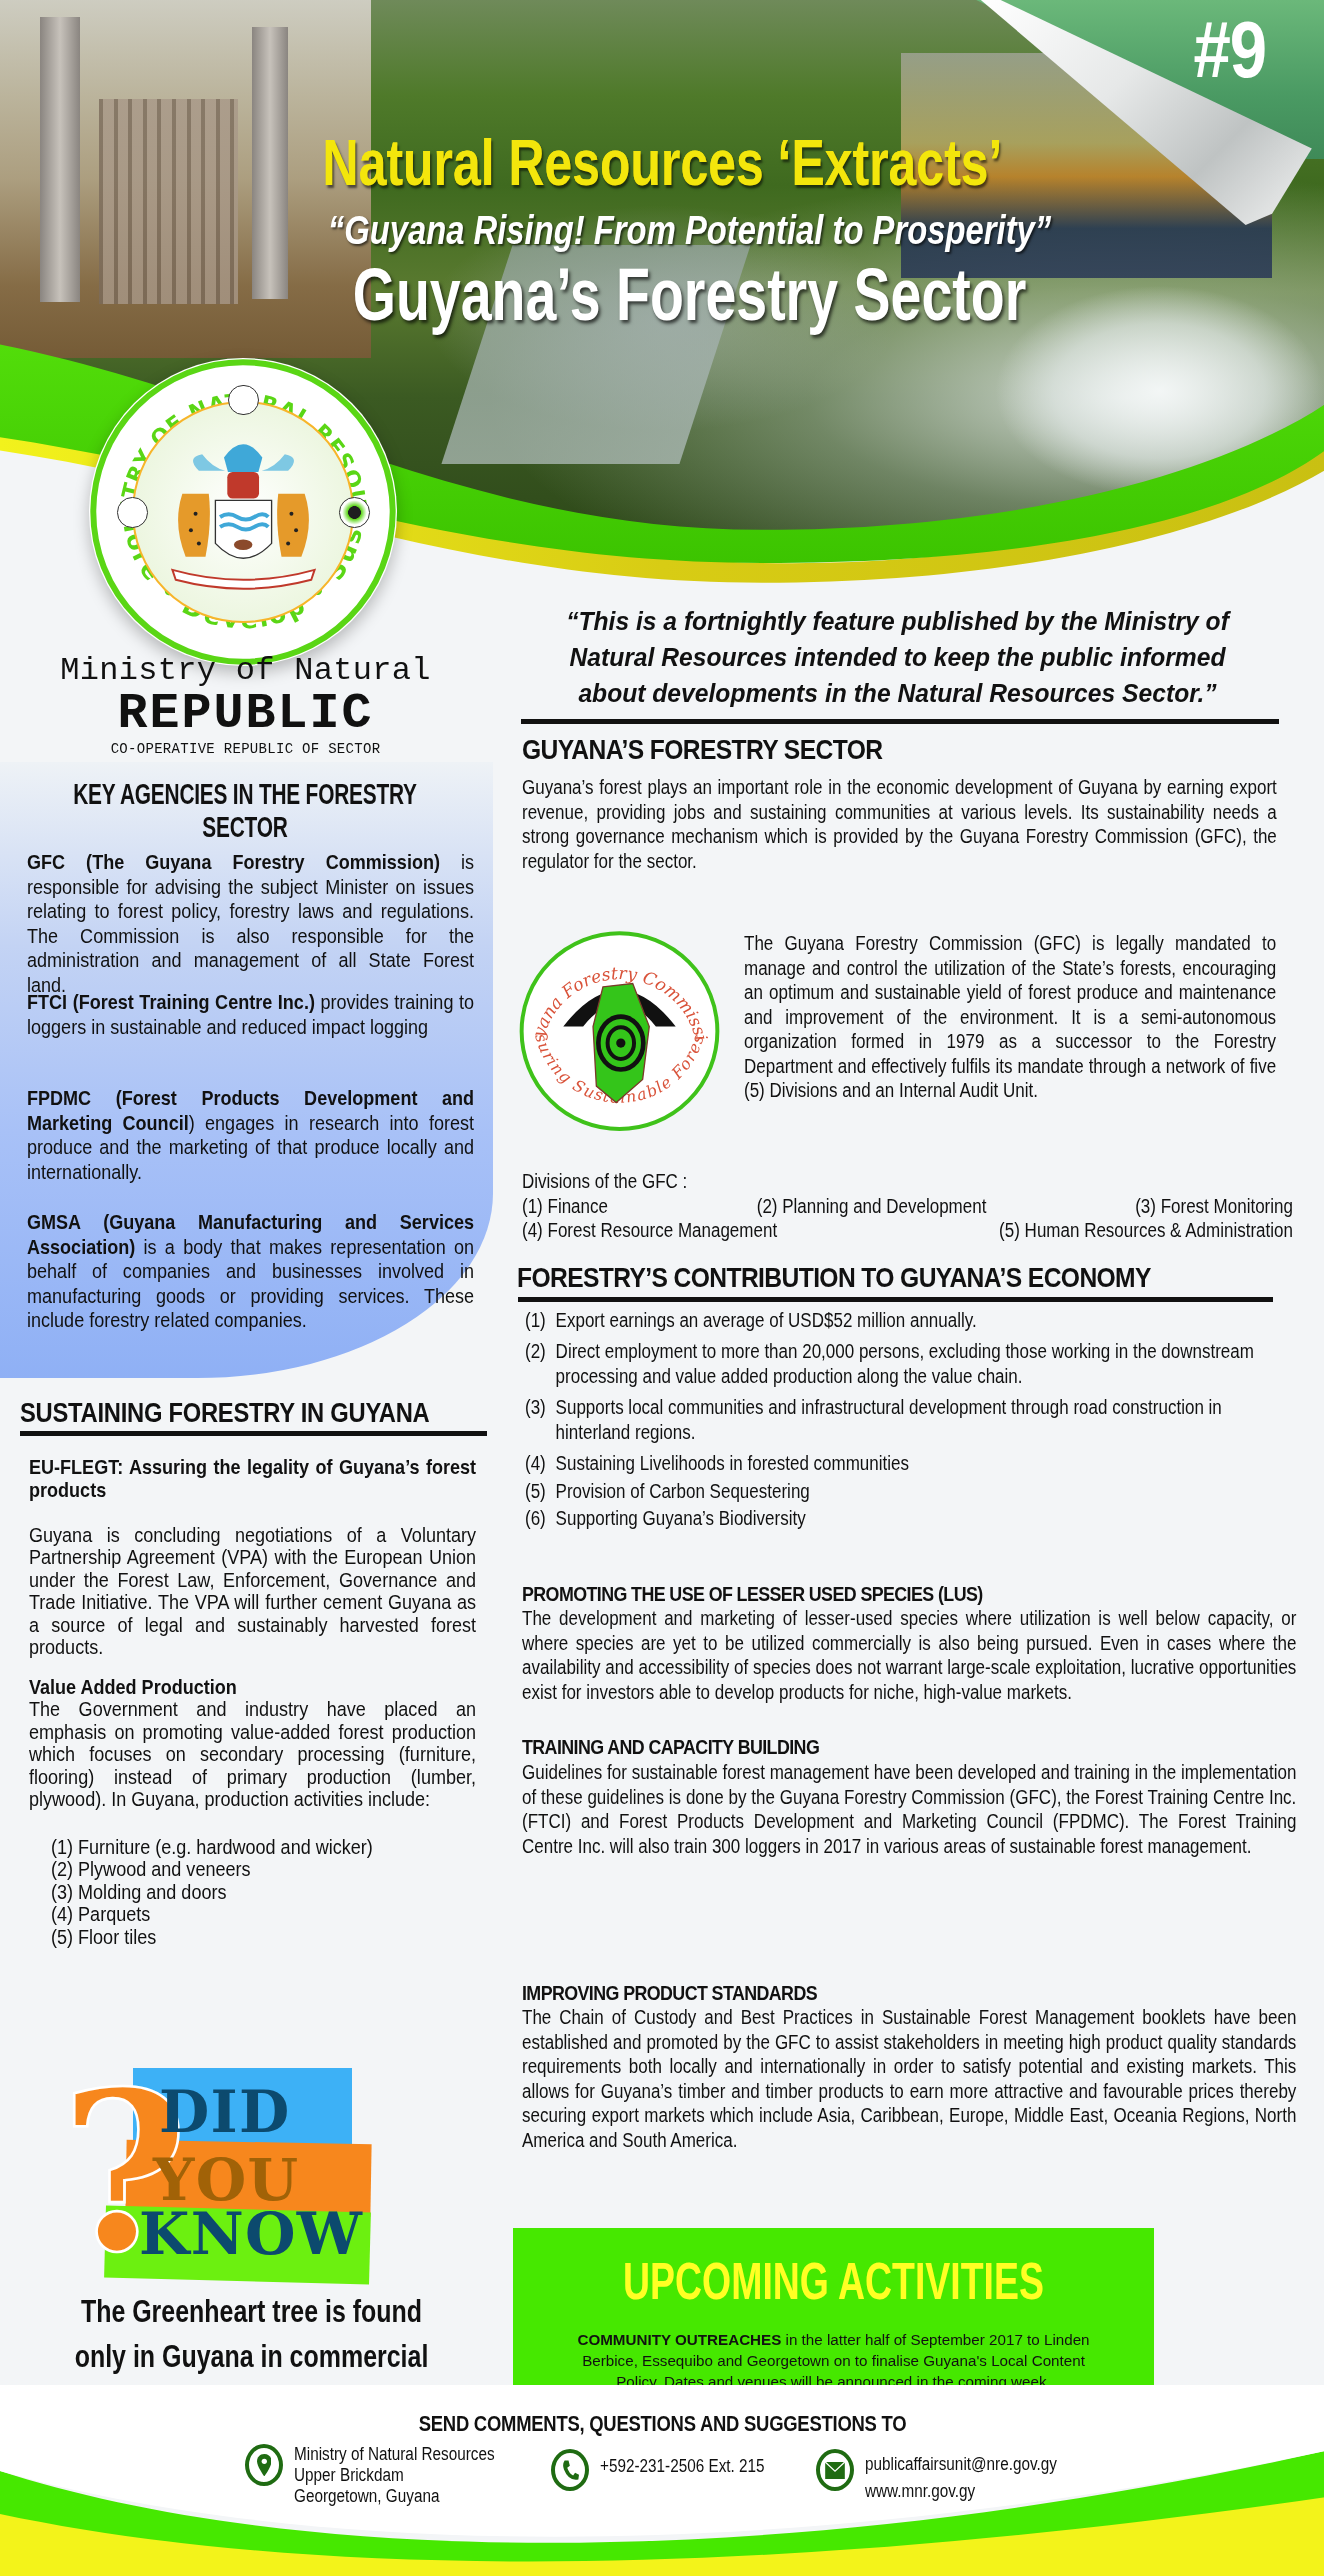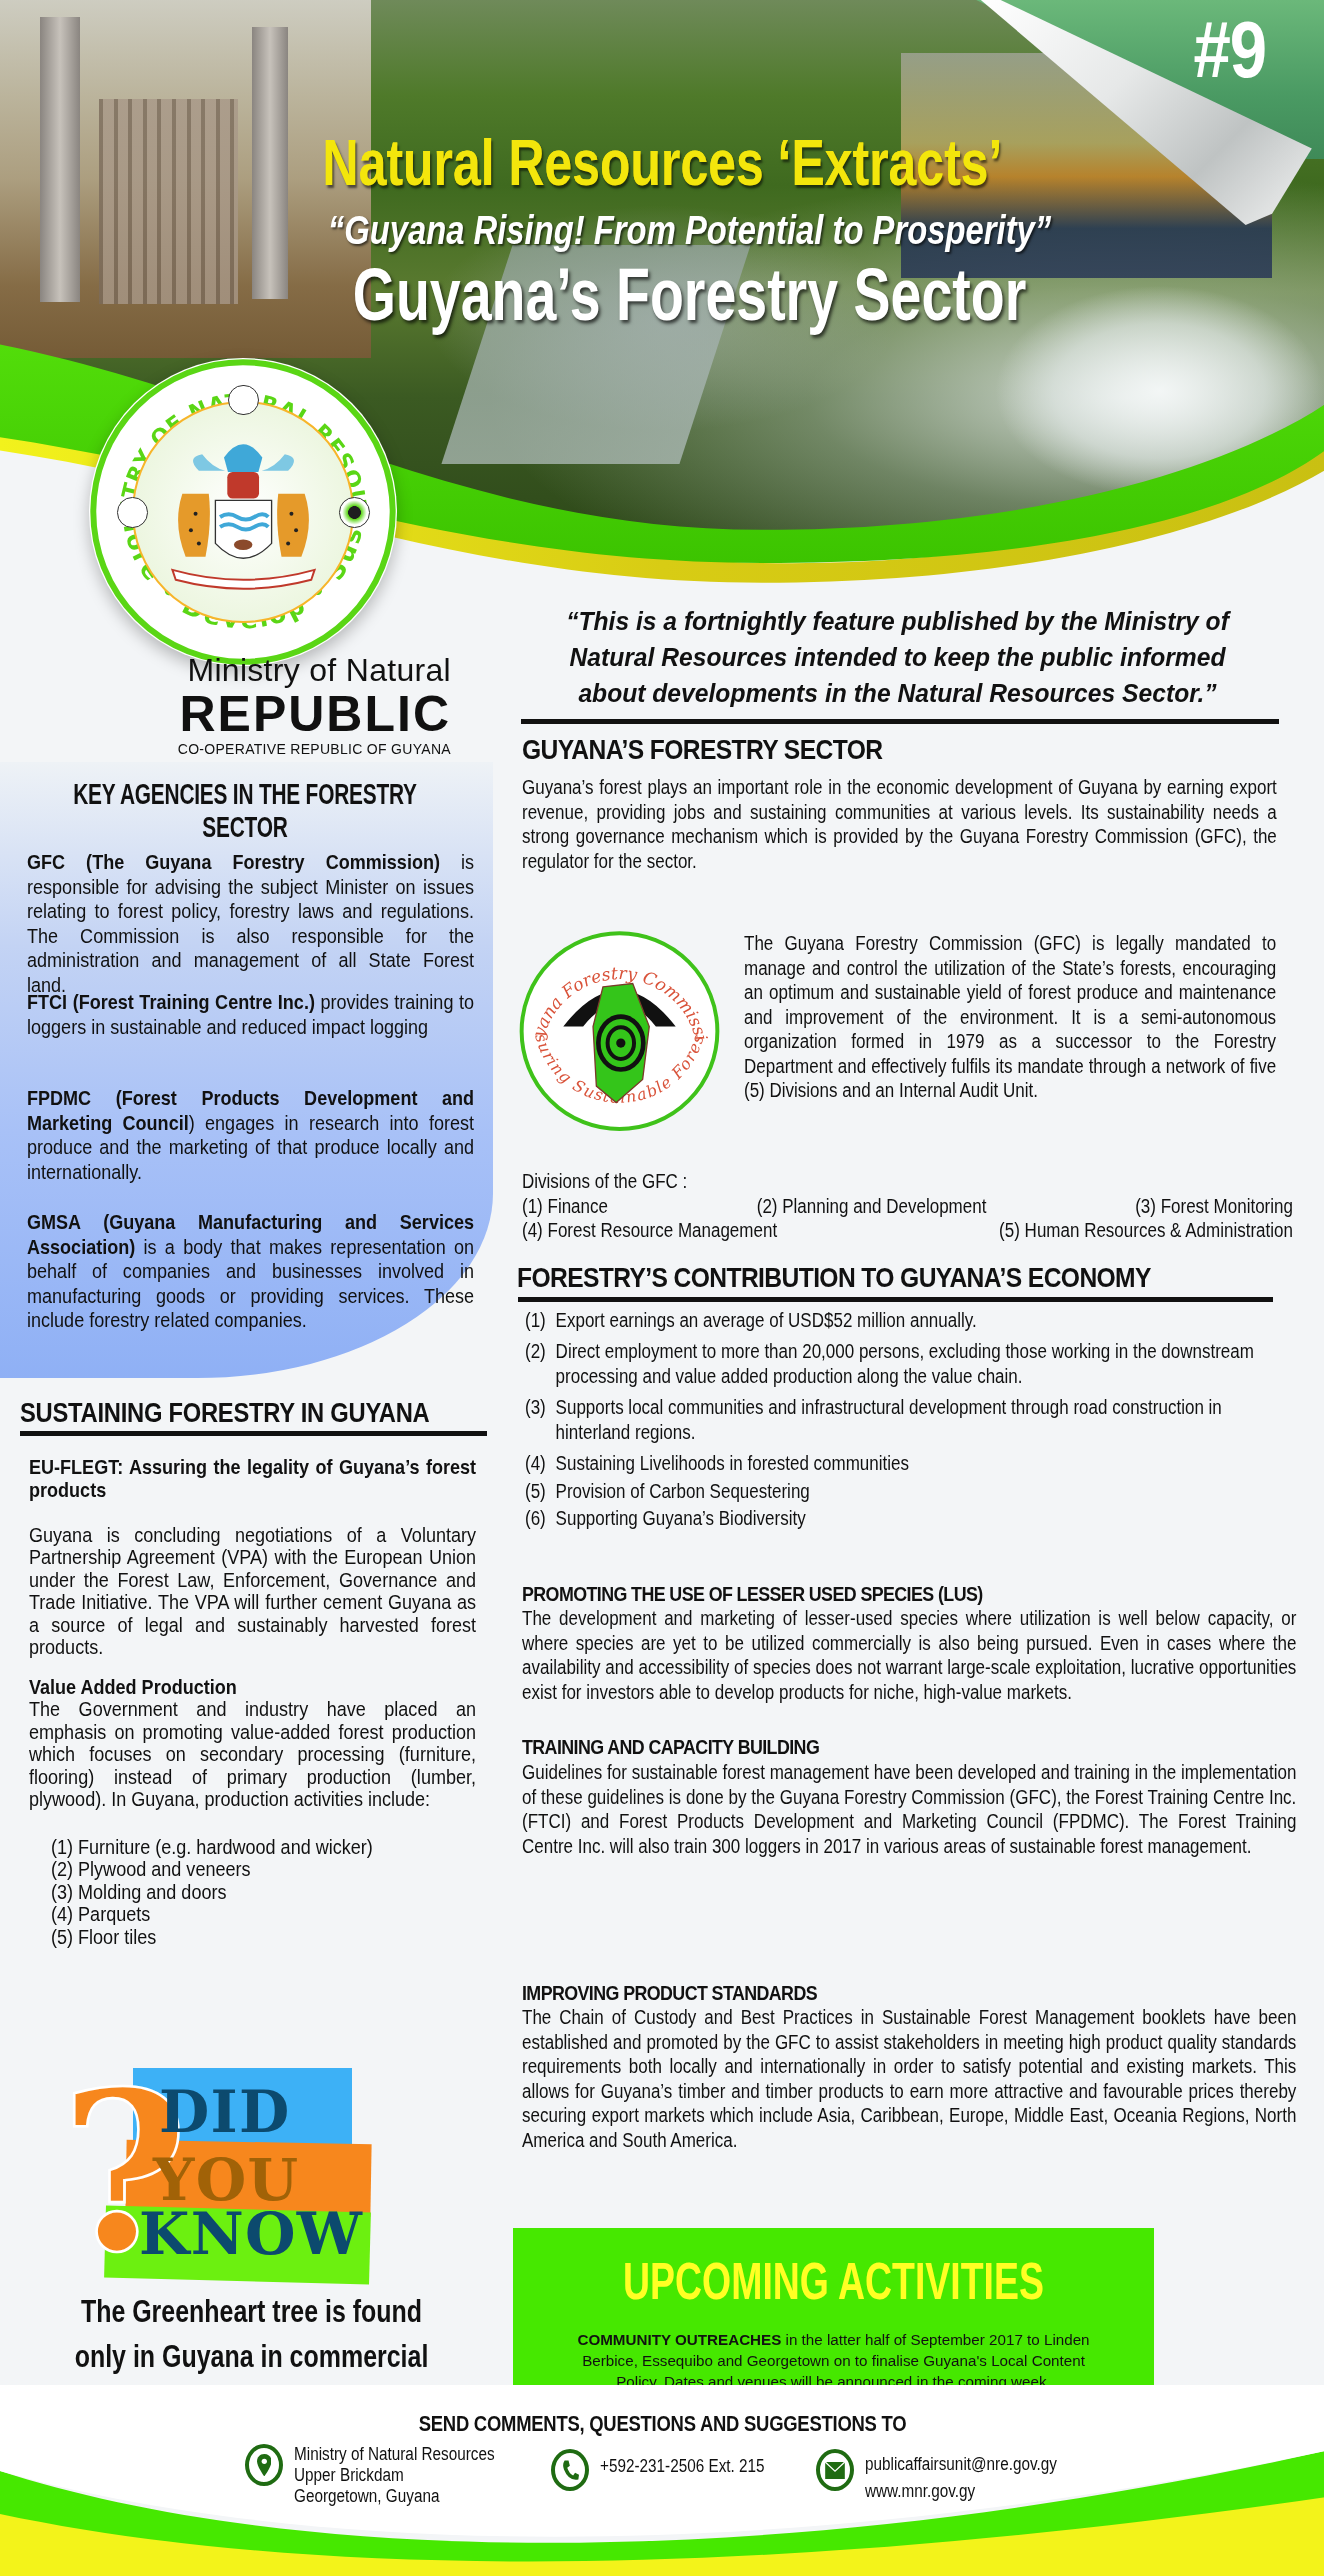--- a/index.html
+++ b/index.html
@@ -70,22 +70,22 @@
   }
   .seal-inner {
     position: absolute; left: 43px; top: 43px; width: 222px; height: 222px; border-radius: 50%;
     border: 2.6px solid #f7b52a; background: radial-gradient(circle,#ffffff 0%,#eaf5dc 80%);
   }
   .seal-ring-text { position: absolute; left: 0; top: 0; width: 308px; height: 308px; }
   .coat-of-arms { position: absolute; left: 70px; top: 73px; width: 169px; height: 162px; }
   .mini-emblem { position: absolute; width: 30.5px; height: 30.5px; border-radius: 50%; border: 1.3px solid #333; background: #fff; }
 
   .ministry-name {
-    position: absolute; left: 40px; top: 652px; width: 411px; text-align: right;
-    font-family: Liberation Sans, sans-serif; color: #111;
+    position: absolute; left: 40px; top: 652px; width: 411px; text-align: center;
+    font-family: Liberation Mono, monospace; color: #111;
   }
   .ministry-name .l1 { font-size: 32px; line-height: 37px; letter-spacing: 0.3px; }
   .ministry-name .l2 { font-size: 50px; line-height: 50px; font-weight: 700; letter-spacing: 2px; }
   .ministry-name .l3 { font-size: 14px; line-height: 20px; letter-spacing: 0.3px; }
 
   
   .agencies-panel {
     position: absolute; left: 0; top: 762px; width: 493px; height: 616px;
     background: linear-gradient(180deg, #eef2f6 0%, #c3d3f4 30%, #a8c1f7 60%, #8fb0f5 100%);
     border-bottom-right-radius: 60% 30%;
@@ -242,21 +242,21 @@
     <path d="M20,210 Q127,240 235,210 L230,225 Q127,252 25,225 Z" fill="#fff" stroke="#c0392b" stroke-width="3"></path>
   </svg>
   <div class="mini-emblem" style="left:28px;top:139px"></div>
   <div class="mini-emblem" style="left:139px;top:26.5px"></div>
   <div class="mini-emblem" style="left:250px;top:139px;background:radial-gradient(circle,#1f1f1f 30%,#5ad615 32%,#fff 60%)"></div>
 </div>
 
 <div class="ministry-name">
   <div class="l1">Ministry of Natural</div>
   <div class="l2">REPUBLIC</div>
-  <div class="l3">CO-OPERATIVE REPUBLIC OF GUYANA</div>
+  <div class="l3">CO-OPERATIVE REPUBLIC OF SECTOR</div>
 </div>
 
 <div class="agencies-panel"></div>
 <div class="agencies-title">KEY AGENCIES IN THE FORESTRY SECTOR</div>
 
 <div class="agency" style="top:850px">
   <b>GFC (The Guyana Forestry Commission)</b><span> is responsible for advising the subject Minister on issues relating to forest policy, forestry laws and regulations. The Commission is also responsible for the administration and management of all State Forest land.</span>
 </div>
 <div class="agency" style="top:990px">
   <b>FTCI (Forest Training Centre Inc.)</b><span> provides training to loggers in sustainable and reduced impact logging</span>

